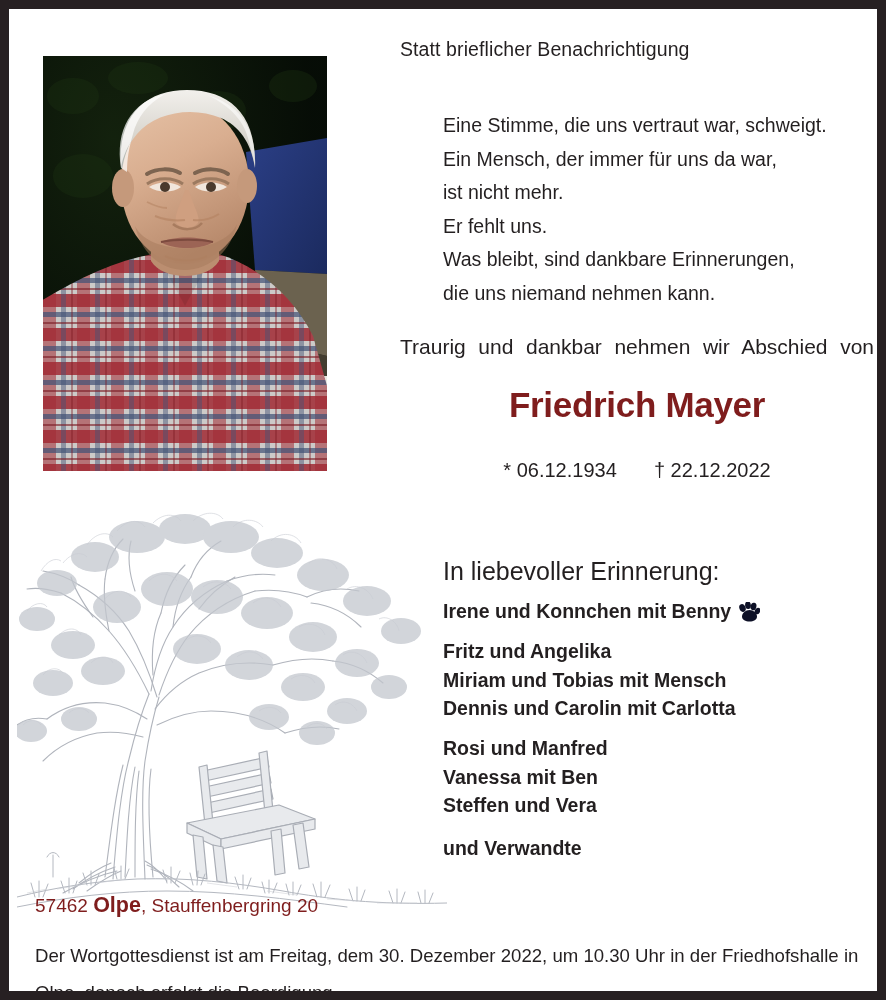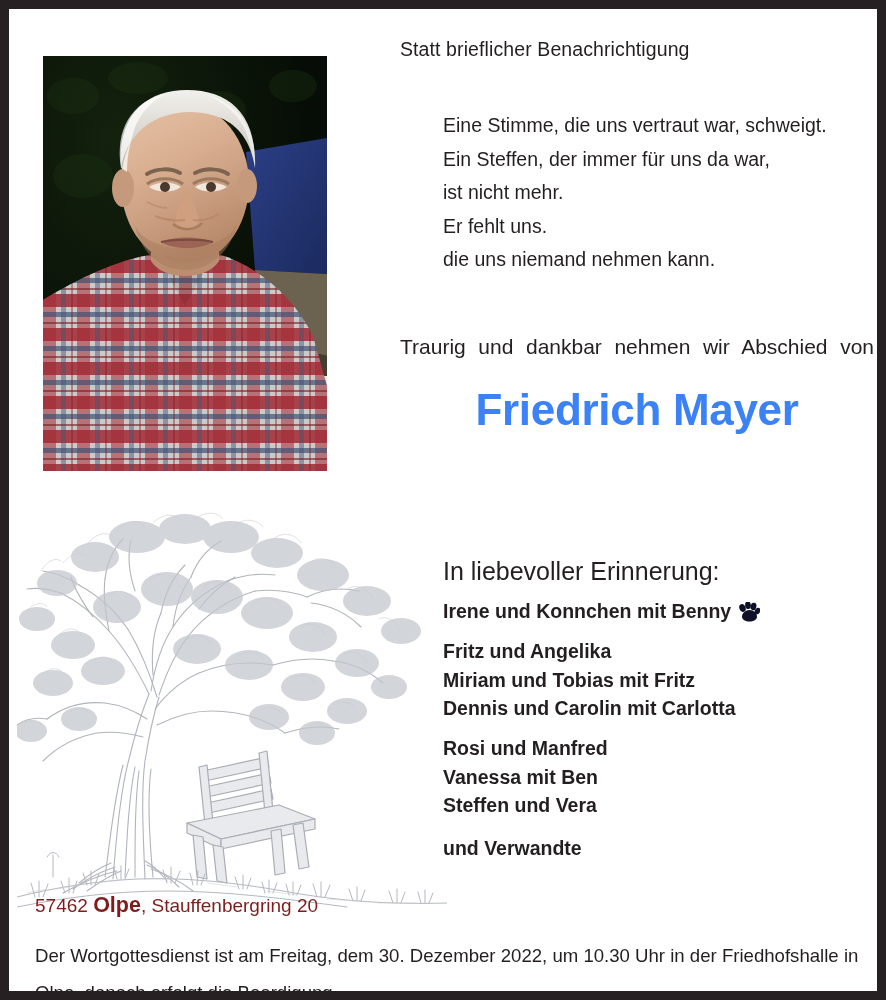--- a/index.html
+++ b/index.html
@@ -91,24 +91,24 @@
     text-align: justify;
     text-align-last: justify;
   }
 
   .name {
     position: absolute;
     left: 8px;
     top: 376px;
     width: 474px;
     text-align: center;
-    font-size: 44px;
+    font-size: 35px;
     font-weight: 700;
     letter-spacing: -.3px;
-    color: #3b82f6;
+    color: #7f1d1d;
   }
 
   .dates {
     position: absolute;
     left: 8px;
     top: 450px;
     width: 474px;
     text-align: center;
     font-size: 20px;
     color: #231f20;
@@ -439,50 +439,58 @@
         </g>
       </svg>
     </div>
 
     <div class="col-right">
 
       <div class="heading-statt">Statt brieflicher Benachrichtigung</div>
 
       <div class="poem">
         <div>Eine Stimme, die uns vertraut war, schweigt.</div>
-        <div>Ein Steffen, der immer für uns da war,</div>
+        <div>Ein Mensch, der immer für uns da war,</div>
         <div>ist nicht mehr.</div>
         <div>Er fehlt uns.</div>
+        <div>Was bleibt, sind dankbare Erinnerungen,</div>
         <div>die uns niemand nehmen kann.</div>
       </div>
 
       <div class="farewell">Traurig und dankbar nehmen wir Abschied von</div>
 
       <div class="name">Friedrich Mayer</div>
 
+      <div class="dates">
+        <span class="sym">*</span>
+        <span>06.12.1934</span>
+        <span class="gap"></span>
+        <span class="sym">†</span>
+        <span>22.12.2022</span>
+      </div>
 
       <div class="memory-label">In liebevoller Erinnerung:</div>
 
       <div class="group group-1">
         <span>Irene und Konnchen mit Benny</span><span class="paw">
           <svg viewBox="0 0 44 40">
             <g fill="#0d1026">
               <ellipse cx="9" cy="12" rx="6.2" ry="8" transform="rotate(-22 9 12)"></ellipse>
               <ellipse cx="20" cy="6.5" rx="5.8" ry="7.6" transform="rotate(-6 20 6.5)"></ellipse>
               <ellipse cx="31" cy="9" rx="5.8" ry="7.6" transform="rotate(14 31 9)"></ellipse>
               <ellipse cx="39" cy="18" rx="5.2" ry="6.8" transform="rotate(32 39 18)"></ellipse>
               <path d="M23 16 C31 16 38 22 38 29 C38 36 31 39 23 39 C15 39 8 36 8 29 C8 22 15 16 23 16 Z"></path>
             </g>
           </svg>
         </span>
       </div>
 
       <div class="group group-2">
         <div>Fritz und Angelika</div>
-        <div>Miriam und Tobias mit Fritz</div>
+        <div>Miriam und Tobias mit Mensch</div>
         <div>Dennis und Carolin mit Carlotta</div>
       </div>
 
       <div class="group group-3">
         <div>Rosi und Manfred</div>
         <div>Vanessa mit Ben</div>
         <div>Steffen und Vera</div>
       </div>
 
       <div class="group group-4">

